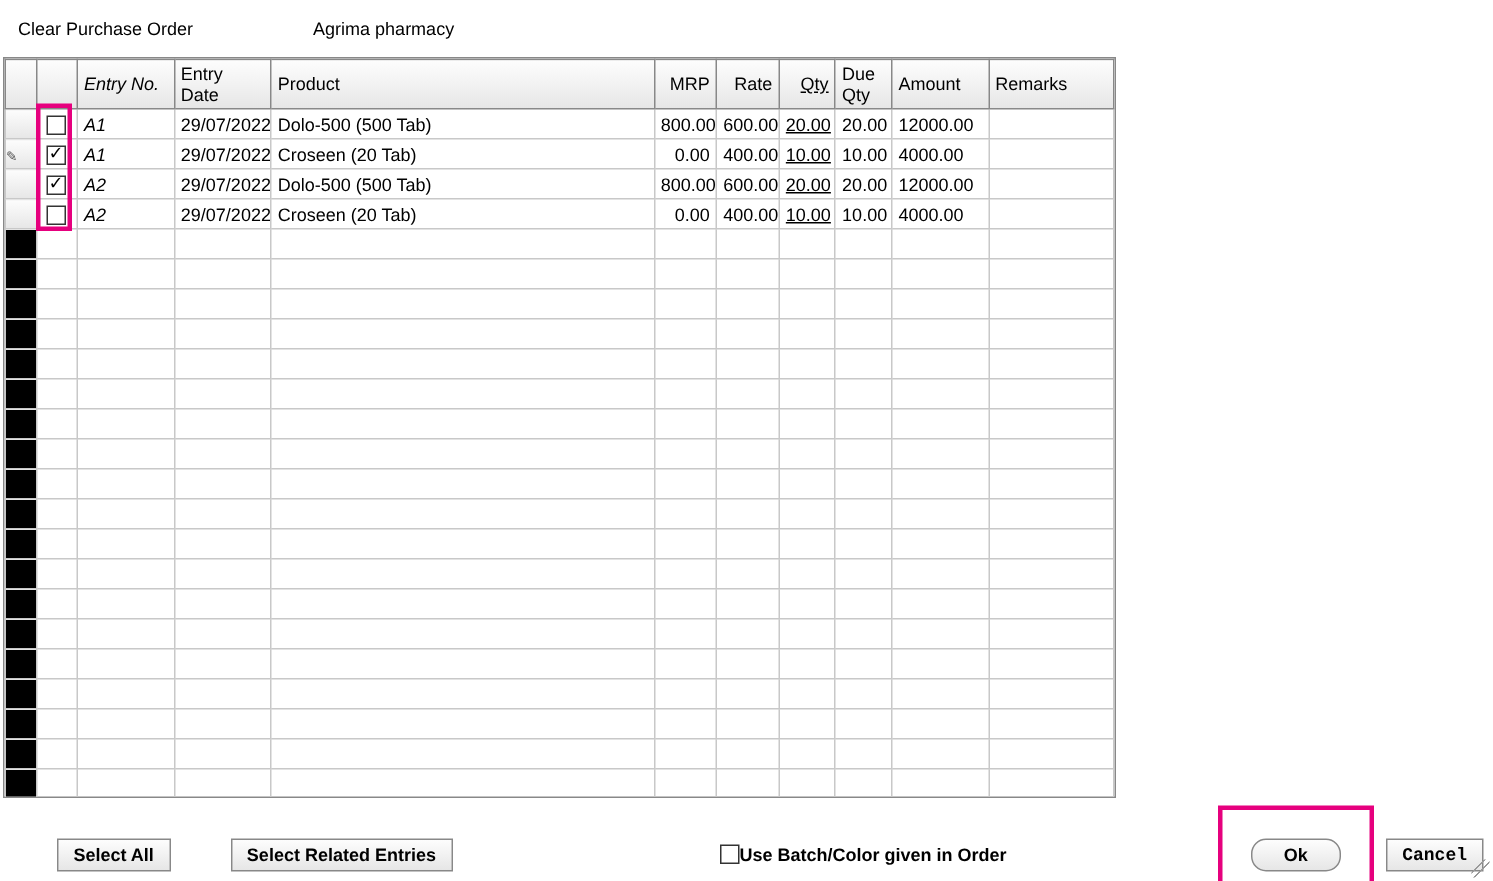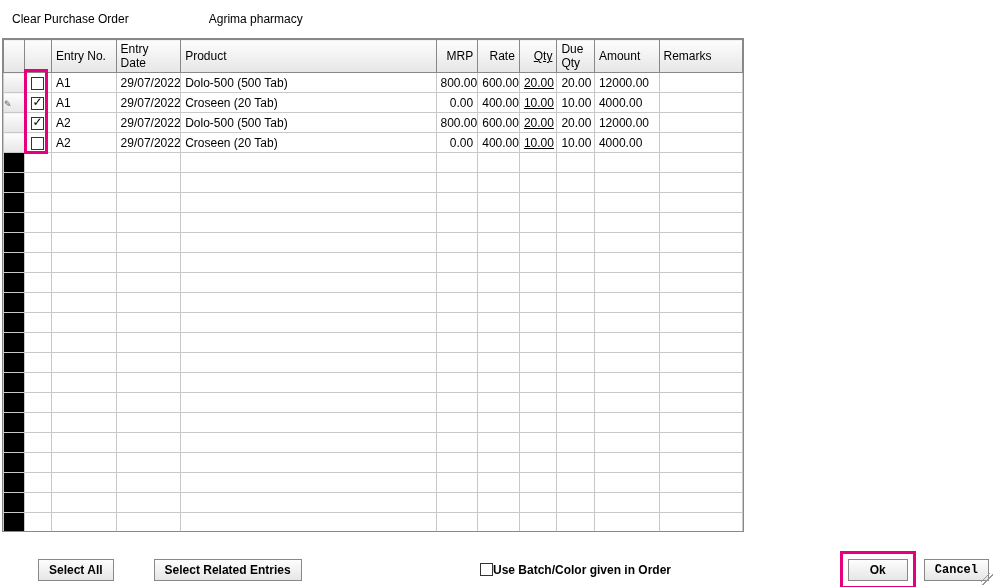--- a/index.html
+++ b/index.html
@@ -45,21 +45,21 @@
   table.grid th.left { text-align: left; }
   table.grid td {
     border: 1px solid #c8c8c8;
     padding: 2px 4px;
     height: 20px;
     white-space: nowrap;
     overflow: hidden;
   }
   .col-marker { width: 20px; padding:0 !important; }
   .col-check  { width: 26px; text-align:center; }
-  .col-entry  { width: 62px; }
+  .col-entry  { width: 62px; font-style: italic; }
   .col-date   { width: 62px; }
   .col-prod   { width: 245px; }
   .col-mrp    { width: 40px; }
   .col-rate   { width: 40px; }
   .col-qty    { width: 36px; text-decoration: underline; }
   .col-due    { width: 36px; }
   .col-amt    { width: 62px; }
   .col-rem    { width: 80px; }
   
   .marker-head {
@@ -486,19 +486,19 @@
   <button class="btn">Select All</button>
   <button class="btn">Select Related Entries</button>
 
   <div class="footer-center">
     <span class="chk" id="batch-chk"></span>
     <span style="font-weight:bold;">Use Batch/Color given in Order</span>
   </div>
 
   <div class="footer-right">
     <span class="ok-highlight">
-      <button class="btn btn-ok" style="margin:4px;">Ok</button>
+      <button class="btn btn-ok" style="margin:18px;border-radius:10px;">Ok</button>
     </span>
     <button class="btn" style="margin:0;font-family:Liberation Mono, monospace;">Cancel</button>
   </div>
 </div>
 
 <div class="resize-grip"></div>
 
 </body></html>

